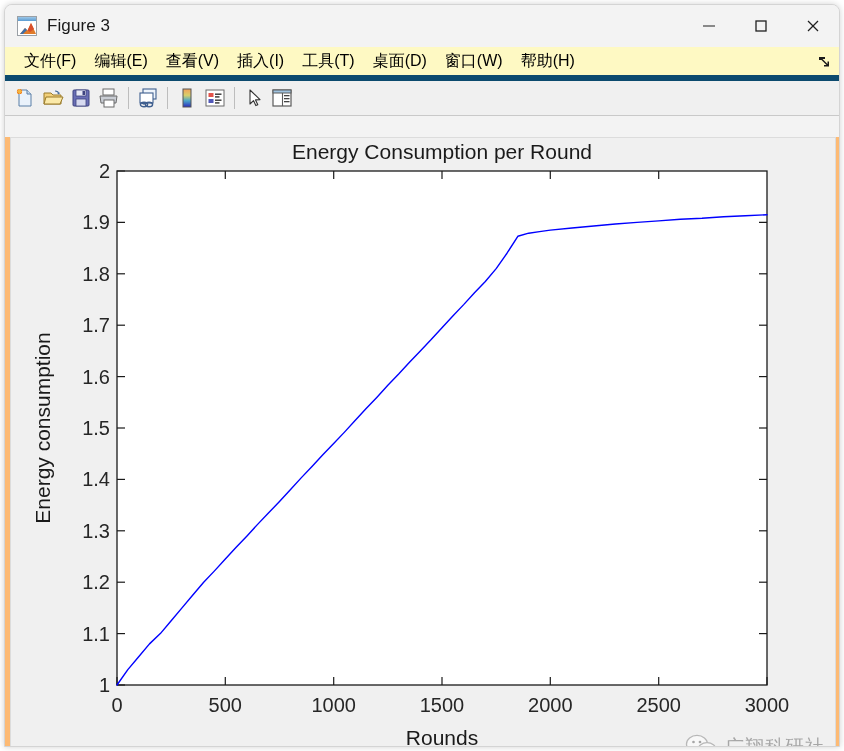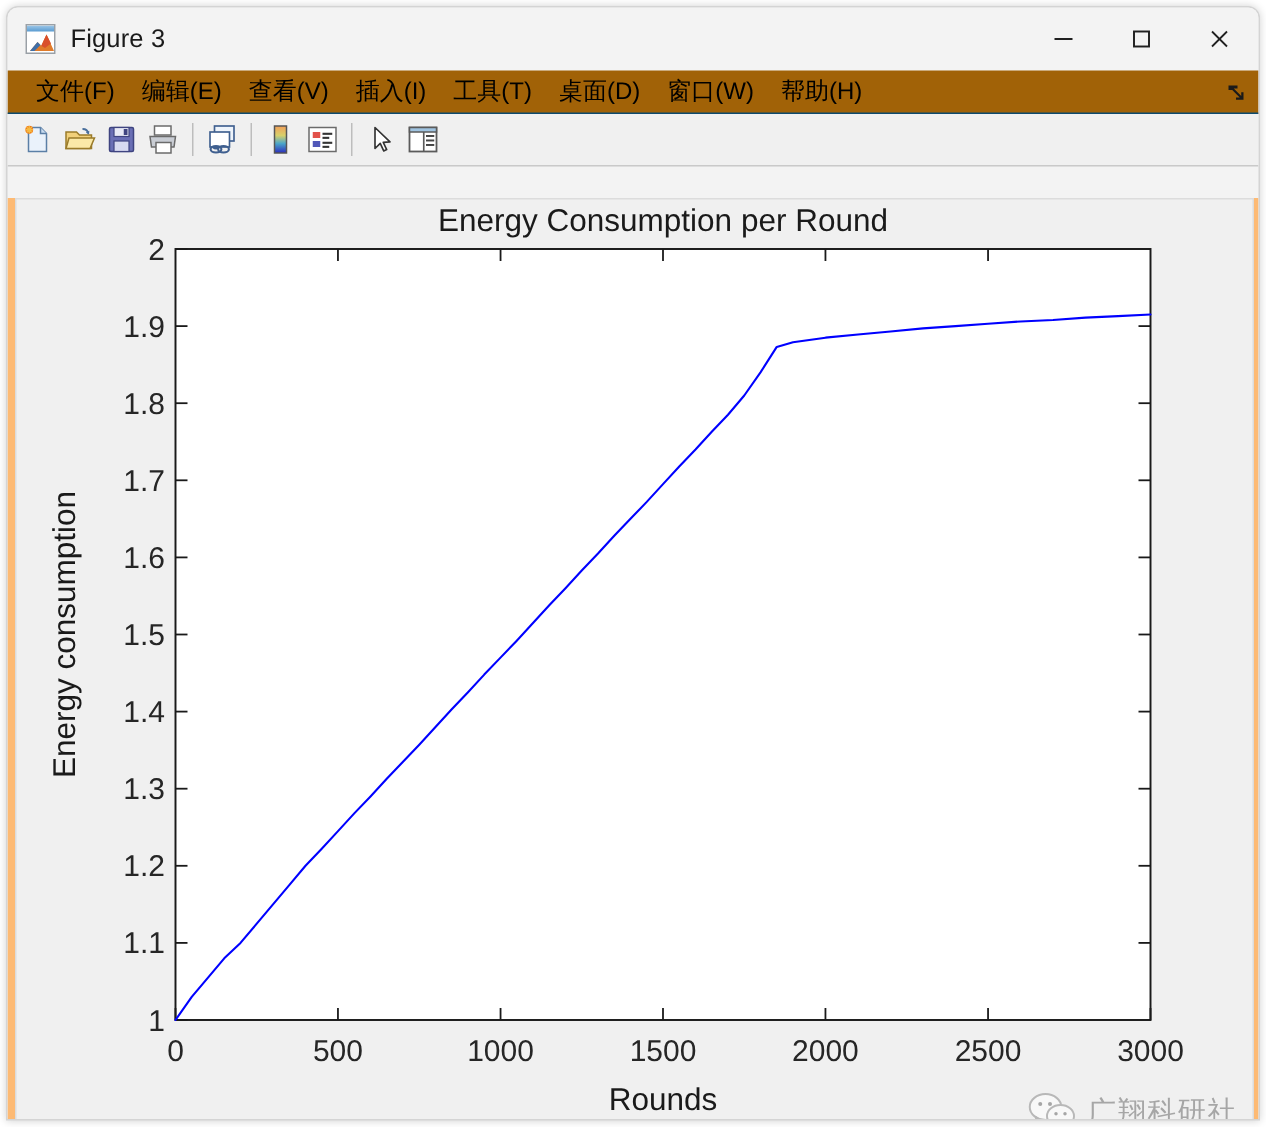--- a/index.html
+++ b/index.html
@@ -79,22 +79,22 @@
     align-items: center;
     justify-content: center;
     cursor: default;
   }
   .win-btn svg { display: block; }
 
   
   .menubar {
     position: relative;
     height: 28px;
-    background: #a16207;
-    border-bottom: 1px solid #0c4a6e;
+    background: #fef9c3;
+    border-bottom: 6px solid #0c4a6e;
     display: flex;
     align-items: center;
     padding-left: 10px;
     gap: 0px;
     text-align: right;
   }
   .menu-item {
     font-size: 16px;
     color: #000000;
     padding: 2px 9px;

